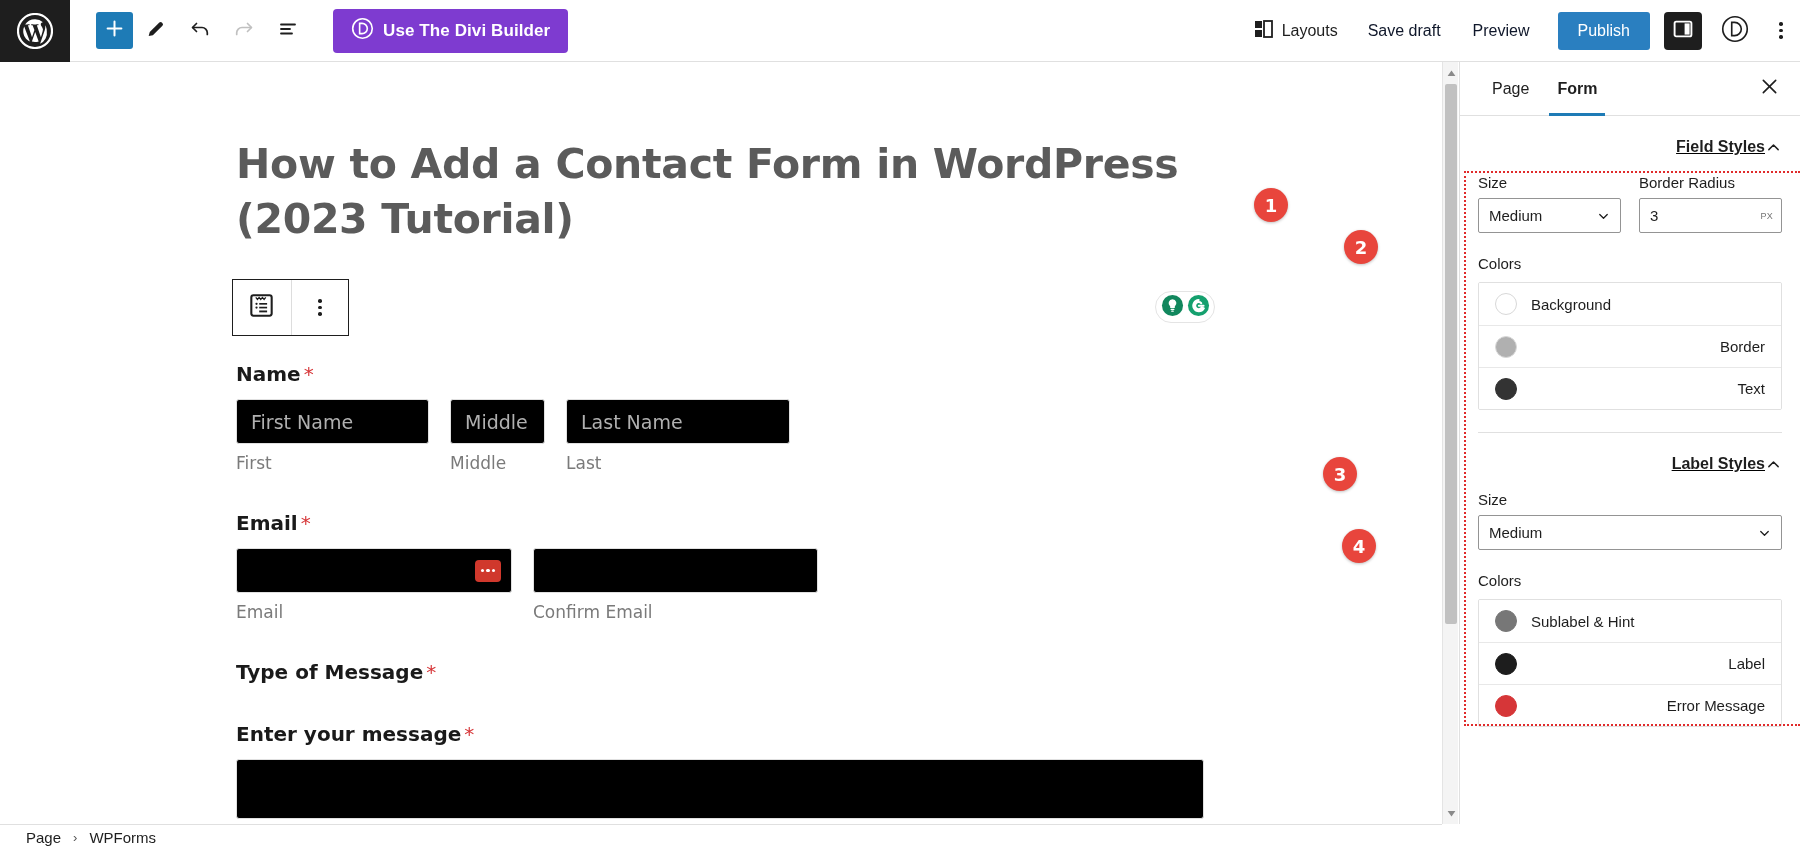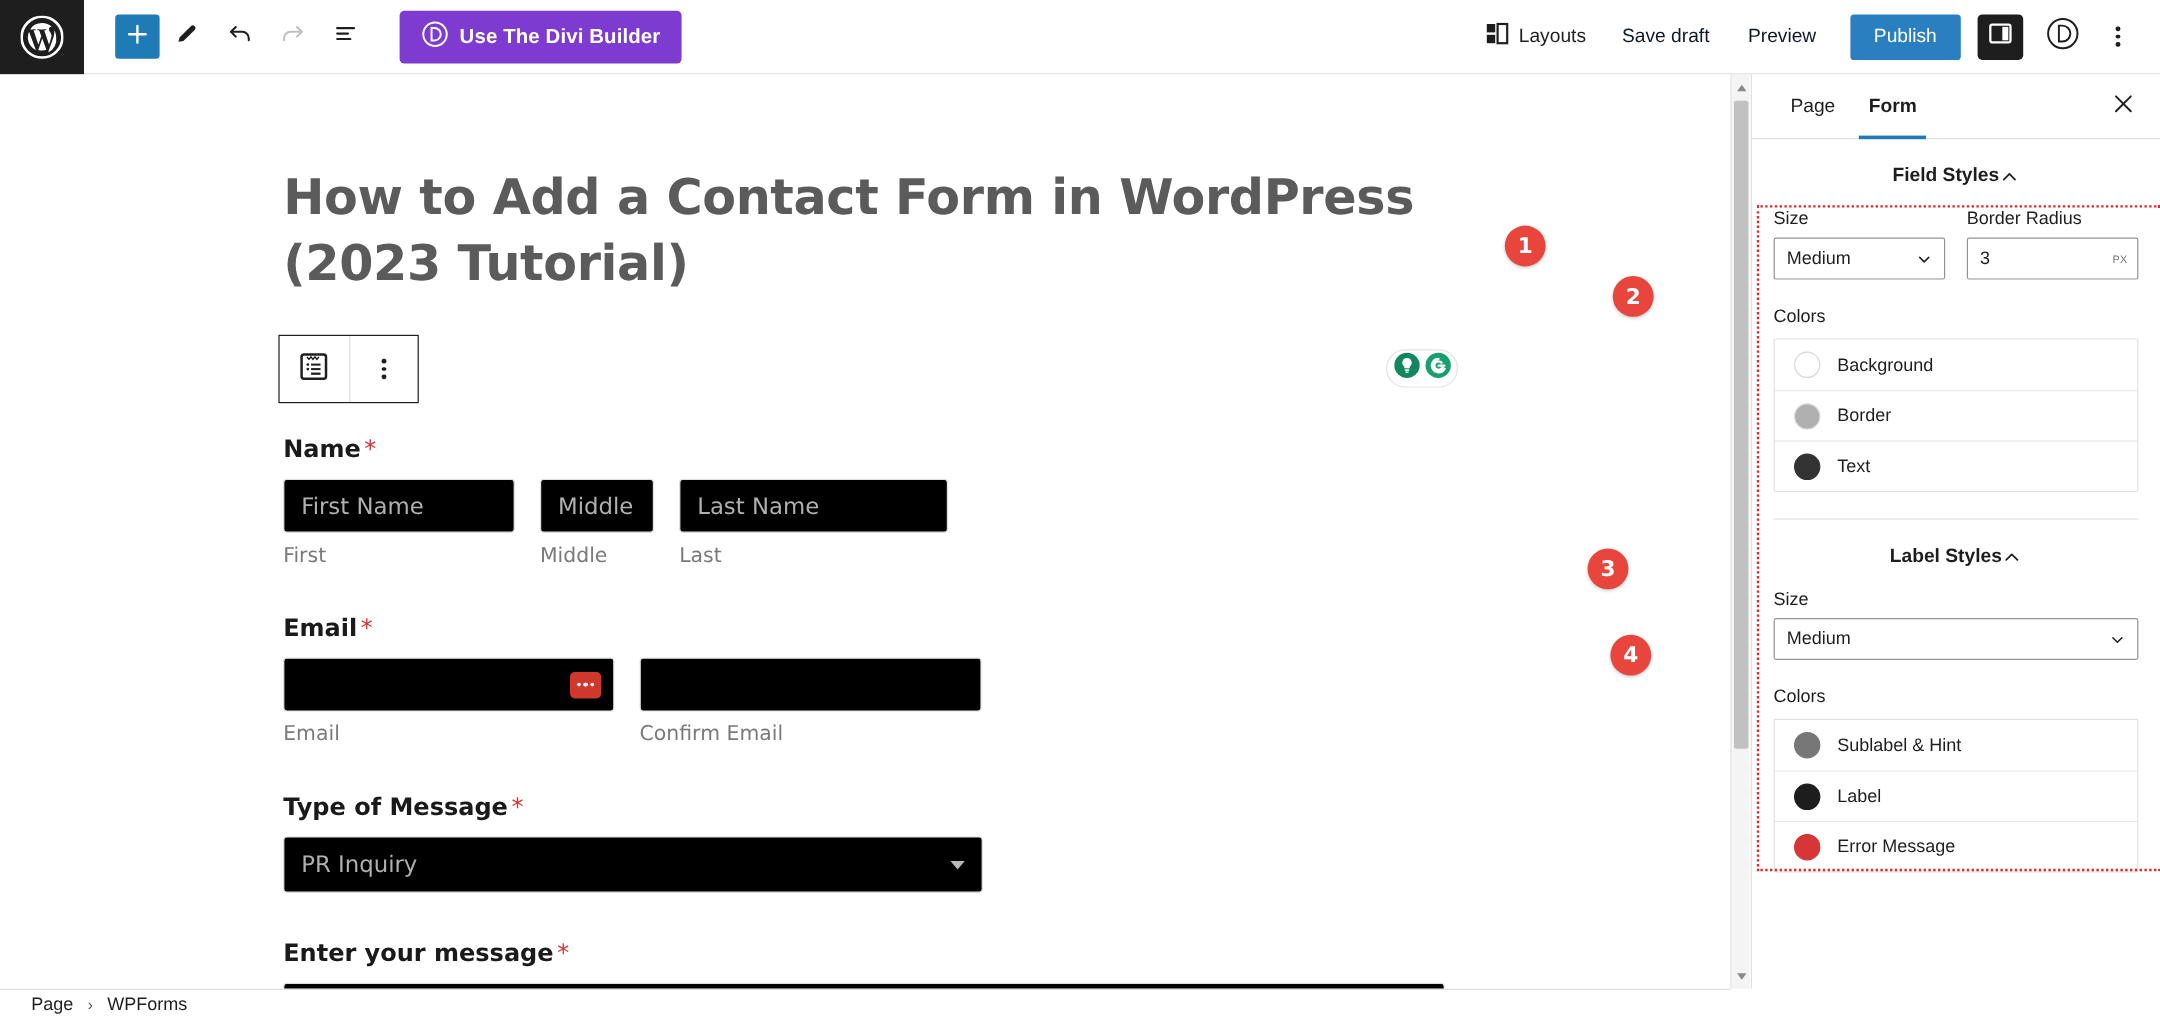--- a/index.html
+++ b/index.html
@@ -48,21 +48,21 @@
     padding: 0 18px;
     cursor: pointer;
   }
   .divi-btn .dtxt {
     color: #fff; font-weight: bold; font-size: 17px;
     letter-spacing: .1px;
   }
 
   .tb-right {
     margin-left: auto; display: flex; align-items: center;
-    gap: 4px; padding-right: 18px;
+    gap: 4px; padding-right: 2px;
   }
   .layouts-item {
     display: flex; align-items: center; gap: 8px;
     padding: 0 12px; cursor: pointer;
   }
   .layouts-item .ltxt { font-size: 16px; color: #1e1e1e; }
   .link-btn {
     font-size: 16px; color: #0f172a; padding: 0 14px; cursor: pointer;
     white-space: nowrap;
   }
@@ -221,22 +221,23 @@
   }
   .sb-close {
     position: absolute; right: 14px; top: 50%; transform: translateY(-50%);
     width: 34px; height: 34px;
     display: flex; align-items: center; justify-content: center;
     cursor: pointer;
   }
 
   .sb-body { padding: 0 18px; }
   .panel-head {
-    display: flex; align-items: center; justify-content: center;
+    display: flex; align-items: center; justify-content: flex-end;
     padding: 22px 0 0 0;
+    text-decoration: underline;
   }
   .panel-title { font-size: 16px; font-weight: bold; color: #1e1e1e; }
   .chev { cursor: pointer; display: flex; align-items: center; }
 
   .ctrl-label {
     font-size: 15px; color: #1e1e1e; margin-bottom: 7px;
   }
   .row2 { display: flex; gap: 18px; margin-top: 18px; }
   .col { flex: 1; }
   .selectbox {
@@ -264,21 +265,21 @@
   .color-list {
     margin-top: 10px;
     border: 1px solid #e0e0e0; border-radius: 2px;
     overflow: hidden;
   }
   .color-row {
     height: 42px; display: flex; align-items: center;
     gap: 14px; padding: 0 16px;
     cursor: pointer; background: #fff;
   }
-  .color-row + .color-row { border-top: 1px solid #e8e8e8; }
+  .color-row + .color-row { border-top: 1px solid #e8e8e8; justify-content: space-between; }
   .sw {
     width: 22px; height: 22px; border-radius: 50%;
     border: 1px solid #d8d8d8; flex: 0 0 22px;
   }
   .color-name { font-size: 15px; color: #1e1e1e; }
 
   .divider { height: 1px; background: #e0e0e0; margin-top: 22px; }
 
   
   .dash-box {
@@ -513,24 +514,20 @@
       <div class="f-row">
         <div class="sub-label" style="width:276px">Email</div>
         <div class="sub-label" style="width:285px">Confirm Email</div>
       </div>
     </div>
 
     <div class="f-group">
       <div class="f-label">
         <span>Type of Message</span><span class="req">*</span>
       </div>
-      <div class="f-input" style="width:583px;height:47px;">
-        <span>PR Inquiry</span>
-        <span class="select-caret"></span>
-      </div>
     </div>
 
     <div class="f-group">
       <div class="f-label">
         <span>Enter your message</span><span class="req">*</span>
       </div>
       <div class="f-input" style="width:968px;height:60px;align-items:flex-start;padding-top:10px;"></div>
     </div>
 
   </div>

